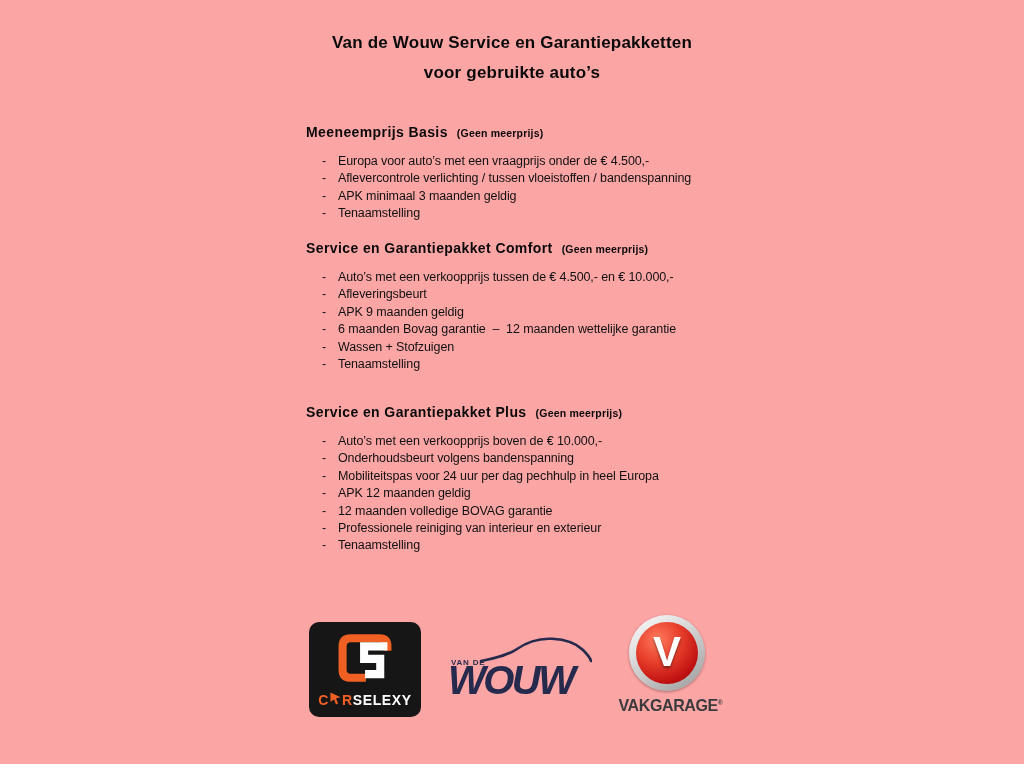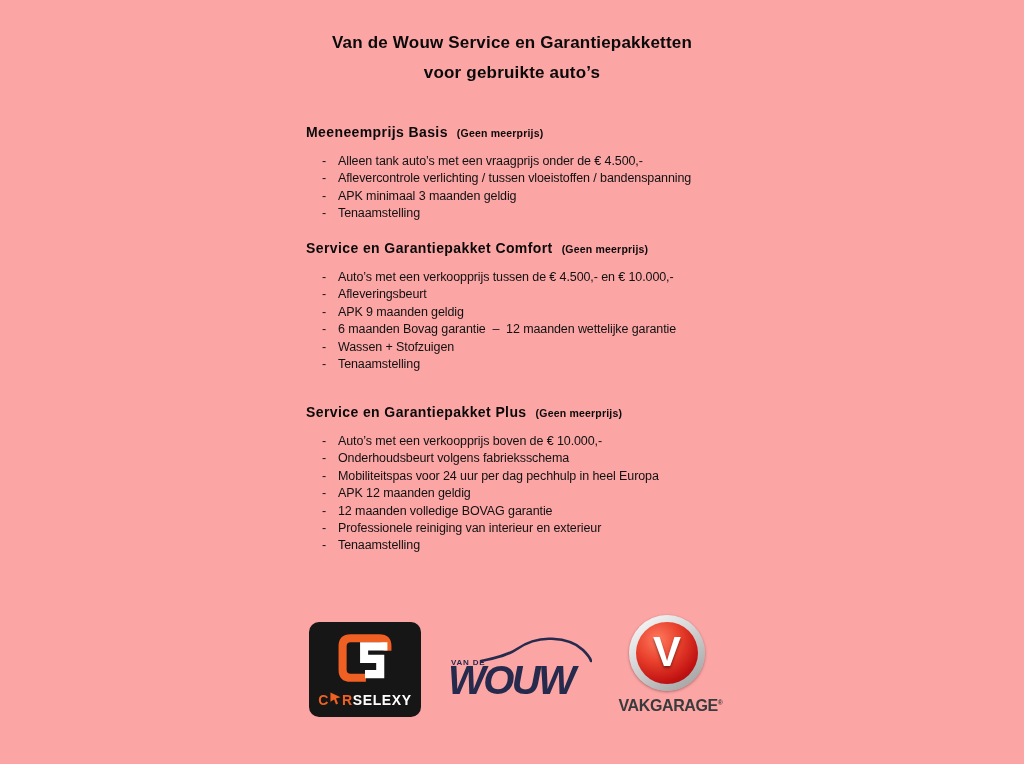--- a/index.html
+++ b/index.html
@@ -72,21 +72,21 @@
 <div class="page">
 
   <div class="title-block">
     <div class="title-line">Van de Wouw Service en Garantiepakketten</div>
     <div class="title-line">voor gebruikte auto’s</div>
   </div>
 
   <div class="section section-basis">
     <h2><span>Meeneemprijs Basis</span><span class="note">(Geen meerprijs)</span></h2>
     <ul>
-      <li>Alleen tank auto’s met een vraagprijs onder de € 4.500,-</li>
+      <li>Europa voor auto’s met een vraagprijs onder de € 4.500,-</li>
       <li>Aflevercontrole verlichting / tussen vloeistoffen / bandenspanning</li>
       <li>APK minimaal 3 maanden geldig</li>
       <li>Tenaamstelling</li>
     </ul>
   </div>
 
   <div class="section section-comfort">
     <h2><span>Service en Garantiepakket Comfort</span><span class="note">(Geen meerprijs)</span></h2>
     <ul>
       <li>Auto’s met een verkoopprijs tussen de € 4.500,- en € 10.000,-</li>
@@ -95,21 +95,21 @@
       <li>6 maanden Bovag garantie &nbsp;–&nbsp; 12 maanden wettelijke garantie</li>
       <li>Wassen + Stofzuigen</li>
       <li>Tenaamstelling</li>
     </ul>
   </div>
 
   <div class="section section-plus">
     <h2><span>Service en Garantiepakket Plus</span><span class="note">(Geen meerprijs)</span></h2>
     <ul>
       <li>Auto’s met een verkoopprijs boven de € 10.000,-</li>
-      <li>Onderhoudsbeurt volgens fabrieksschema</li>
+      <li>Onderhoudsbeurt volgens bandenspanning</li>
       <li>Mobiliteitspas voor 24 uur per dag pechhulp in heel Europa</li>
       <li>APK 12 maanden geldig</li>
       <li>12 maanden volledige BOVAG garantie</li>
       <li>Professionele reiniging van interieur en exterieur</li>
       <li>Tenaamstelling</li>
     </ul>
   </div>
 
   <div class="carselexy">
     <svg width="58" height="52" viewBox="0 0 64 58" aria-hidden="true">

